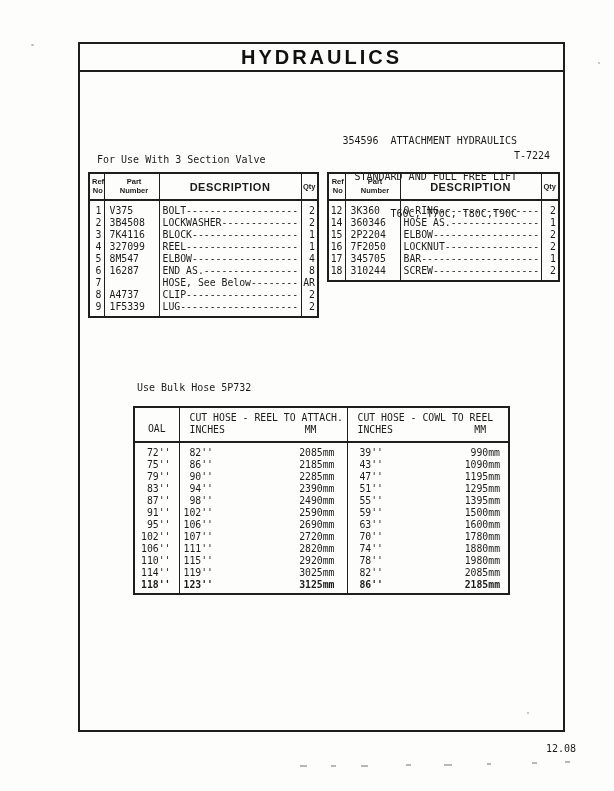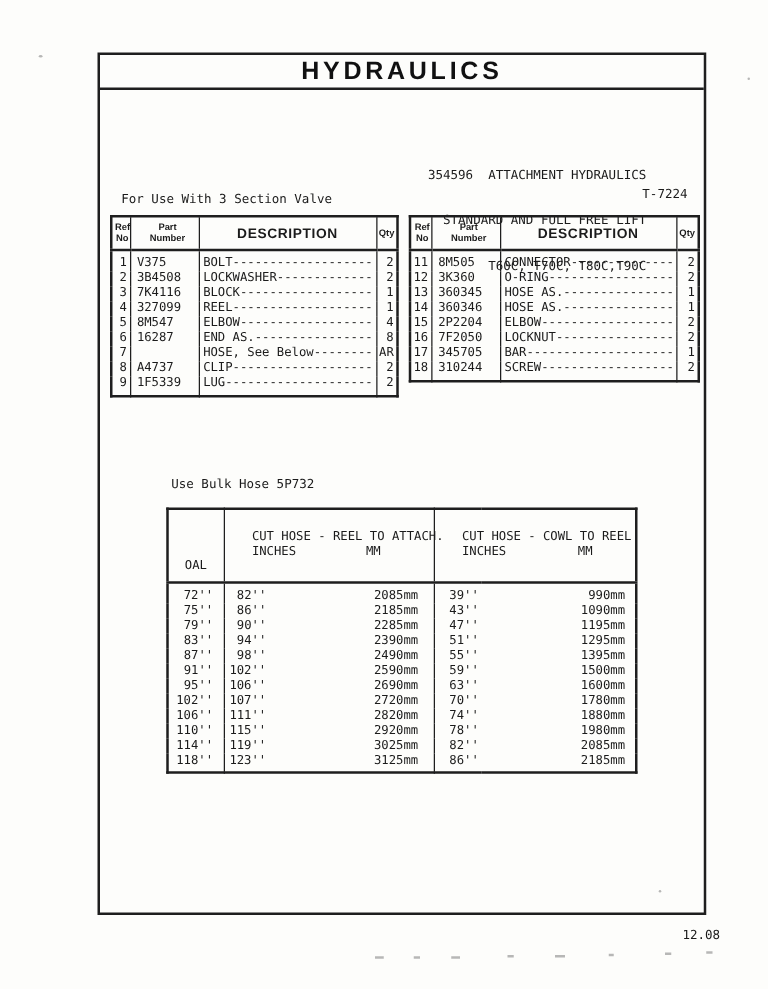--- a/index.html
+++ b/index.html
@@ -55,37 +55,37 @@
   .parts-table tbody tr:last-child td{padding-bottom:3px;}
   .parts-table td.ref{text-align:right;padding-right:2px;border-right:1px solid #1e1e1e;}
   .parts-table td.part{padding-left:5px;border-right:1px solid #1e1e1e;}
   .parts-table td.desc{padding-left:3px;border-right:1px solid #1e1e1e;}
   .parts-table td.qty{text-align:right;padding-right:2px;}
 
   .bulk-note{position:absolute;left:57px;top:338px;font-size:10px;}
 
   .hose-table{position:absolute;left:53px;top:362px;width:375px;border:2px solid #1e1e1e;}
   .hose-table thead th{
-    border-bottom:2px solid #1e1e1e;padding:12px;font-weight:normal;
+    border-bottom:2px solid #1e1e1e;padding:0;font-weight:normal;
     font-size:9.8px;vertical-align:top;text-align:left;
   }
   .hose-table th.h-oal{
     border-right:1px solid #1e1e1e;vertical-align:bottom;text-align:center;
     padding-bottom:7px;
   }
   .hose-table th.h-sec1{border-right:1px solid #1e1e1e;}
   .hose-table .sec-title{padding:4px 0 1px 10px;white-space:nowrap;}
   .hose-table .sec-labels{display:flex;justify-content:space-between;padding:0 0 6px 10px;}
   .hose-table .h-sec1 .mm-label{padding-right:30px;}
   .hose-table .h-sec2 .mm-label{padding-right:22px;}
   .hose-table tbody td{
     font-size:9.8px;line-height:12px;height:12px;padding:0;white-space:nowrap;
   }
   .hose-table tbody tr:first-child td{padding-top:4px;}
-  .hose-table tbody tr:last-child td{padding-bottom:2px;}
+  .hose-table tbody tr:last-child td{padding-bottom:2px;font-weight:bold;}
   .hose-table td.oal{text-align:right;padding-right:8px;border-right:1px solid #1e1e1e;}
   .hose-table td.in1{text-align:right;padding-right:3px;}
   .hose-table td.mm1{text-align:right;padding-right:12px;border-right:1px solid #1e1e1e;}
   .hose-table td.in2{text-align:right;padding-right:2px;}
   .hose-table td.mm2{text-align:right;padding-right:8px;}
 
   .page-number{position:absolute;left:546px;top:743px;font-size:10px;}
 
   .artifact{position:absolute;background:#7d7d7d;opacity:.55;}
   .dot{border-radius:50%;}
@@ -205,36 +205,24 @@
         <th class="h-part">
           <div>Part</div>
           <div>Number</div>
         </th>
         <th class="h-desc">DESCRIPTION</th>
         <th class="h-qty">Qty</th>
       </tr>
     </thead>
     <tbody>
         <tr>
-          <td class="ref">11</td>
-          <td class="part">8M505</td>
-          <td class="desc">CONNECTOR--------------</td>
-          <td class="qty">2</td>
-        </tr>
-        <tr>
           <td class="ref">12</td>
           <td class="part">3K360</td>
           <td class="desc">O-RING-----------------</td>
           <td class="qty">2</td>
-        </tr>
-        <tr>
-          <td class="ref">13</td>
-          <td class="part">360345</td>
-          <td class="desc">HOSE AS.---------------</td>
-          <td class="qty">1</td>
         </tr>
         <tr>
           <td class="ref">14</td>
           <td class="part">360346</td>
           <td class="desc">HOSE AS.---------------</td>
           <td class="qty">1</td>
         </tr>
         <tr>
           <td class="ref">15</td>
           <td class="part">2P2204</td>

